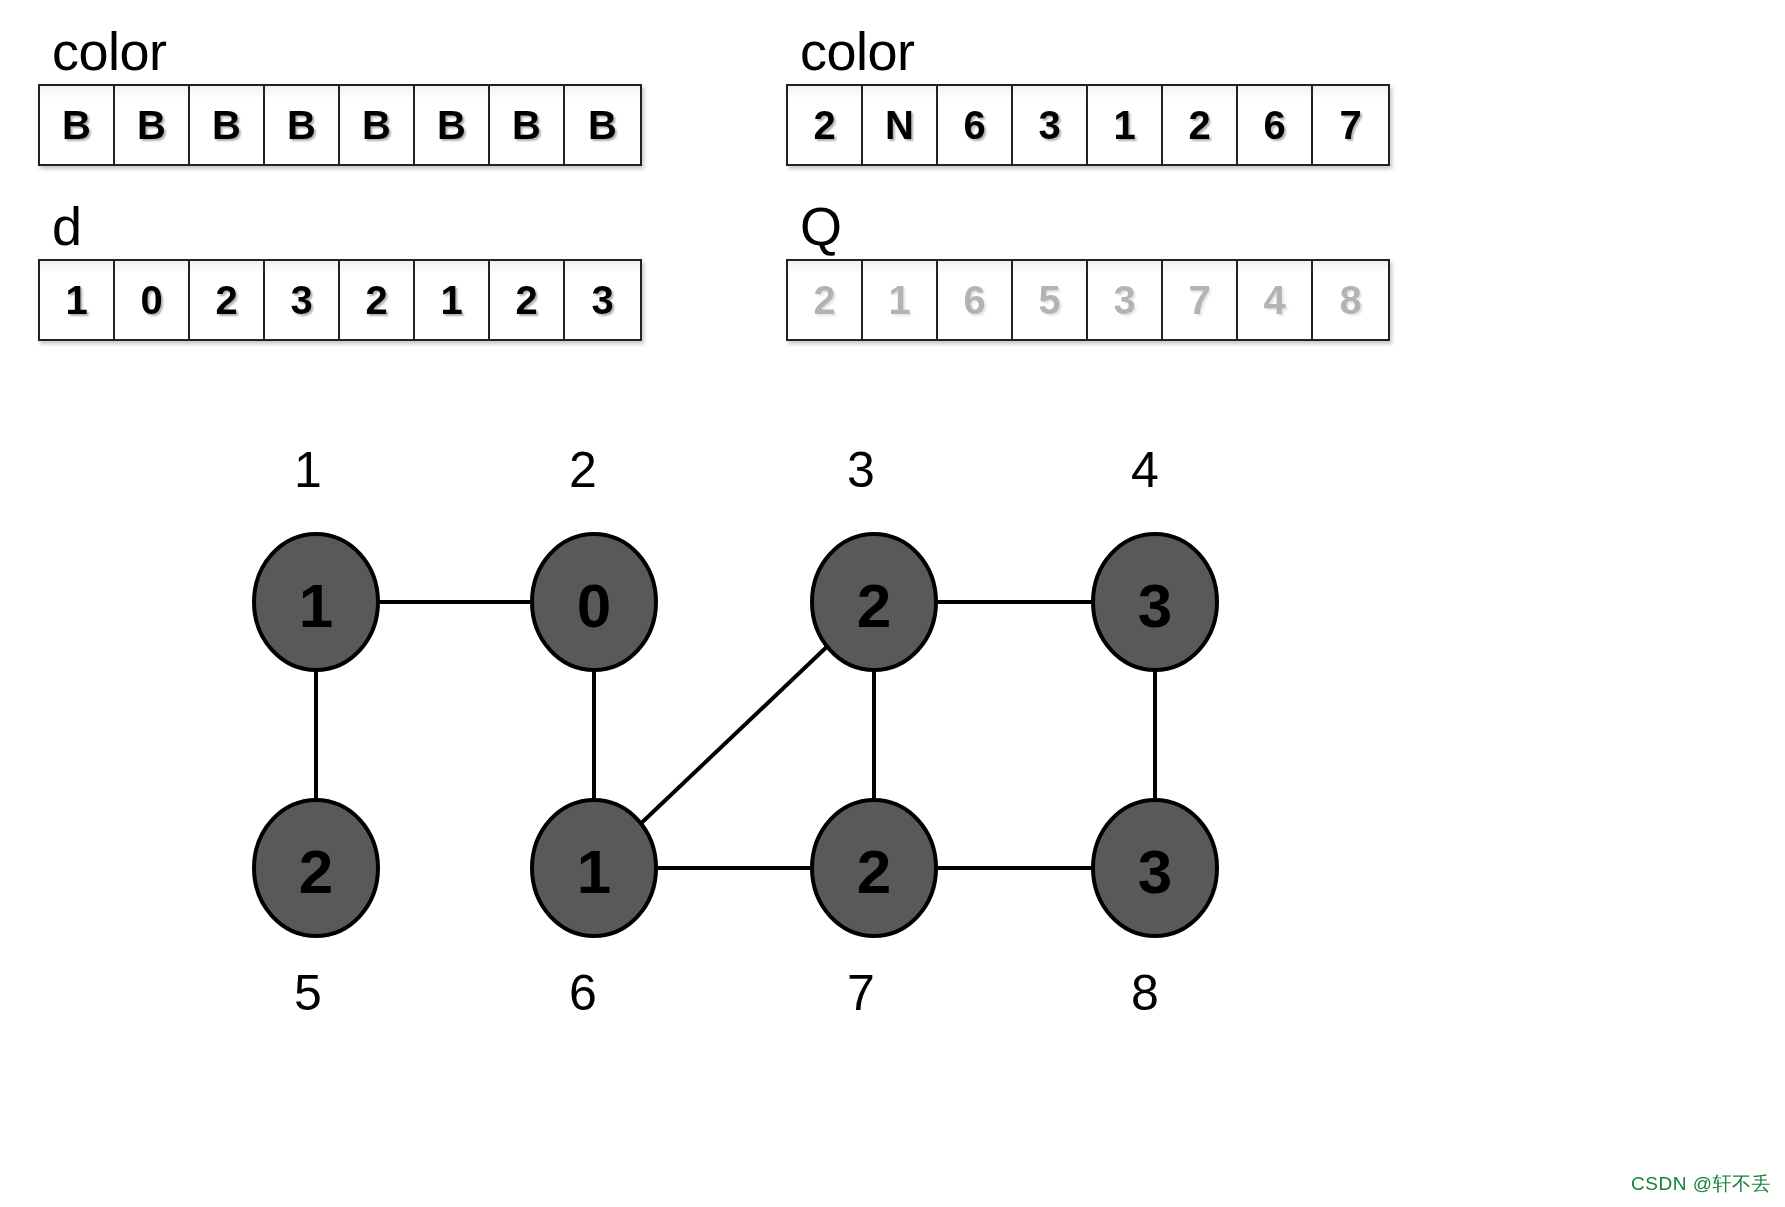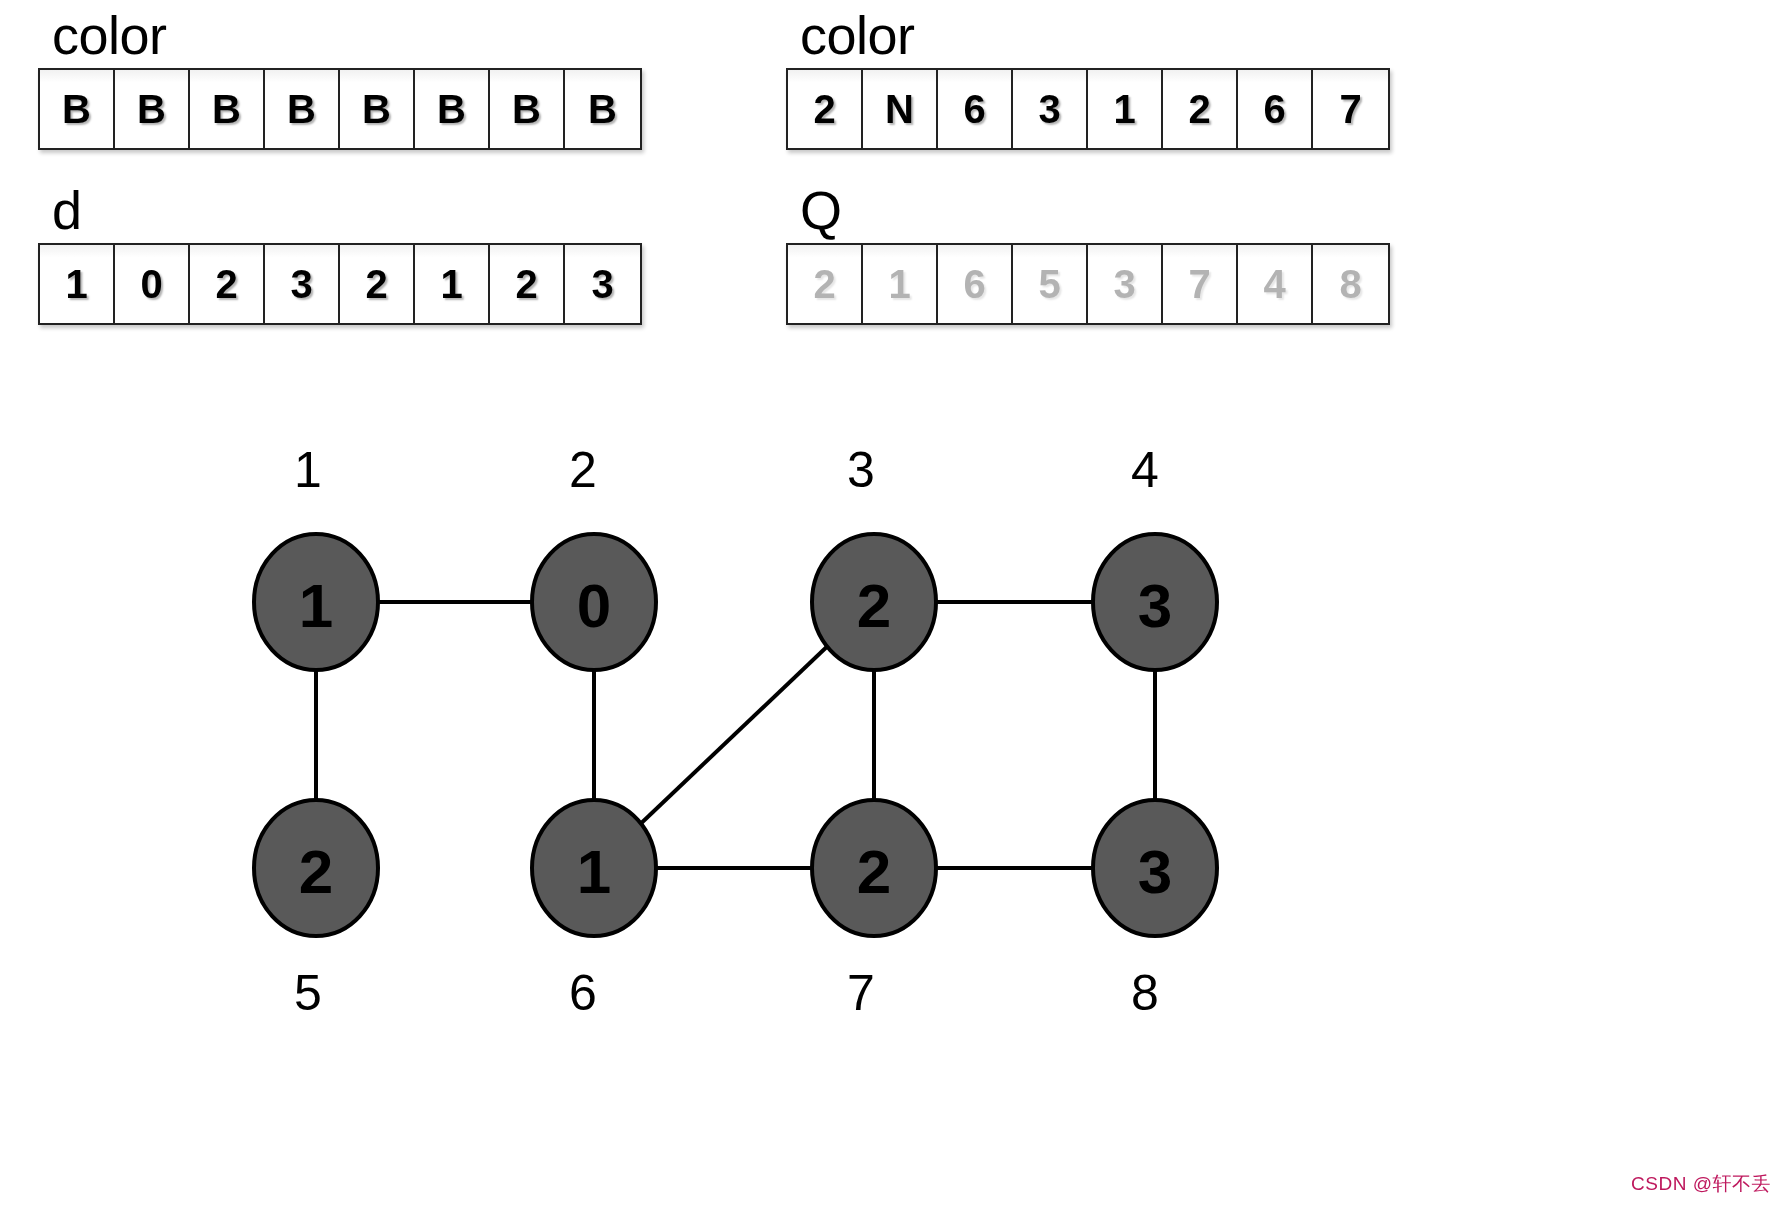--- a/index.html
+++ b/index.html
@@ -20,21 +20,21 @@
   .array-block {
     position: absolute;
   }
   .array-label {
     font-family: "Liberation Sans", sans-serif;
     font-size: 54px;
     font-weight: 400;
     color: #000000;
     line-height: 1;
     letter-spacing: -0.5px;
-    margin: 0 0 6px 14px;
+    margin: 16px 0 6px 14px;
     white-space: nowrap;
   }
   .array-row {
     display: flex;
     flex-direction: row;
     border: 2px solid #222222;
     background: #ffffff;
     box-shadow: 2px 3px 4px rgba(0,0,0,0.22);
     width: max-content;
   }
@@ -107,21 +107,21 @@
     stroke-linecap: butt;
   }
 
   
   #watermark {
     position: absolute;
     right: 14px;
     bottom: 10px;
     font-family: "Liberation Sans", sans-serif;
     font-size: 19px;
-    color: #be185d;
+    color: #15803d;
     letter-spacing: 0.5px;
     white-space: nowrap;
   }
 </style>
 </head>
 <body>
 
 <div class="array-block" id="block-color">
   <div class="array-label">color</div>
   <div class="array-row">

